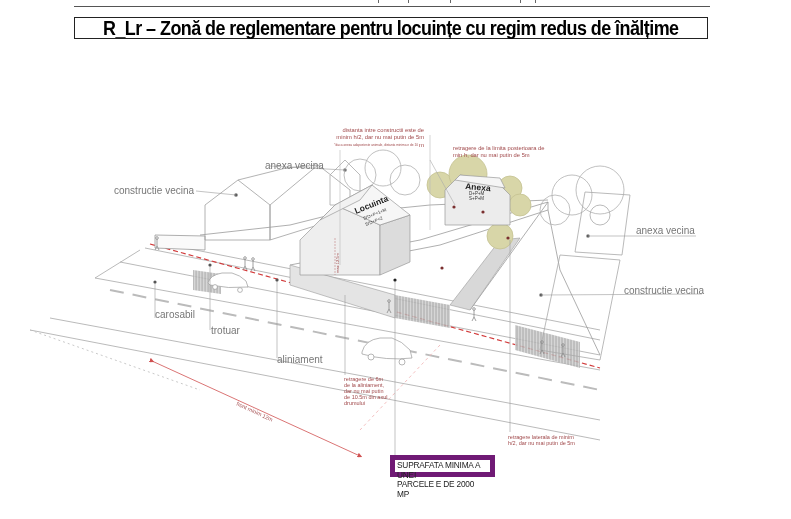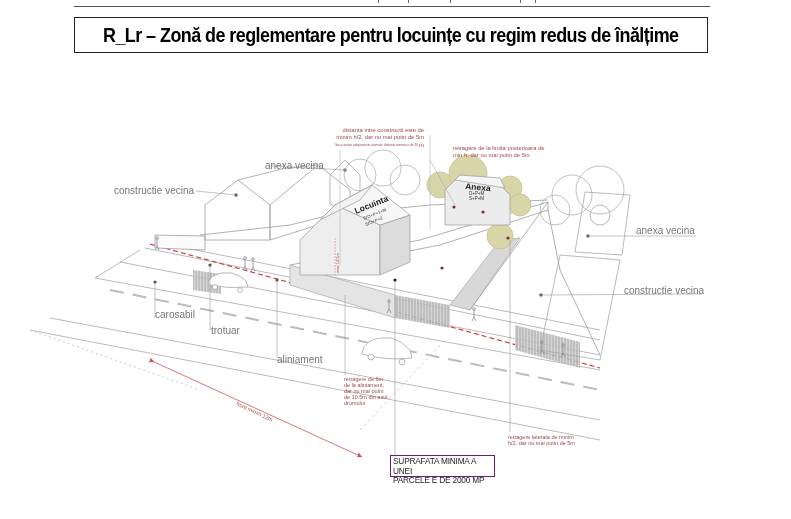--- a/index.html
+++ b/index.html
@@ -1,25 +1,25 @@
 <!DOCTYPE html>
 <html><head>
   <meta charset="utf-8">
   <style>
     html, body { margin: 0; padding: 0; background: #ffffff; }
     body { width: 791px; height: 519px; position: relative; overflow: hidden; font-family: "Liberation Sans", sans-serif; }
     .top-rule { position: absolute; left: 74px; top: 6px; width: 636px; height: 0; border-top: 1.5px solid #555; }
     .top-fragments { position: absolute; left: 370px; top: 0; width: 230px; height: 4px; }
     .top-fragments span { position: absolute; top: 0; width: 1px; height: 3px; background: #666; }
-    .title-box { position: absolute; left: 74px; top: 17px; width: 634px; height: 36px; border: 1px solid #222; box-sizing: border-box; display: flex; align-items: center; justify-content: center; }
+    .title-box { position: absolute; left: 74px; top: 17px; width: 634px; height: 22px; border: 1px solid #222; box-sizing: border-box; display: flex; align-items: center; justify-content: center; }
     .title-text { font-family: "Liberation Sans", sans-serif; font-weight: bold; font-size: 19.5px; color: #000; letter-spacing: -0.6px; white-space: nowrap; transform: scaleX(0.92); }
     svg.diagram { position: absolute; left: 0; top: 0; }
     .lbl { font-family: "Liberation Sans", sans-serif; fill: #777; }
     .red { fill: #a0484a; font-family: "Liberation Sans", sans-serif; }
-    .area-box { position: absolute; left: 390px; top: 455px; width: 105px; height: 22px; border: 1px solid #701a75; box-sizing: border-box; padding: 1px 2px; font-size: 8.3px; line-height: 9.5px; color: #222; font-family: "Liberation Sans", sans-serif; letter-spacing: -0.2px; }
+    .area-box { position: absolute; left: 390px; top: 455px; width: 105px; height: 22px; border: 5px solid #701a75; box-sizing: border-box; padding: 1px 2px; font-size: 8.3px; line-height: 9.5px; color: #222; font-family: "Liberation Sans", sans-serif; letter-spacing: -0.2px; }
   </style>
 </head>
 <body>
 
 <div class="top-rule"></div>
 <div class="top-fragments">
   <span style="left:8px"></span>
     <span style="left:38px"></span>
     <span style="left:80px"></span>
     <span style="left:150px"></span>

